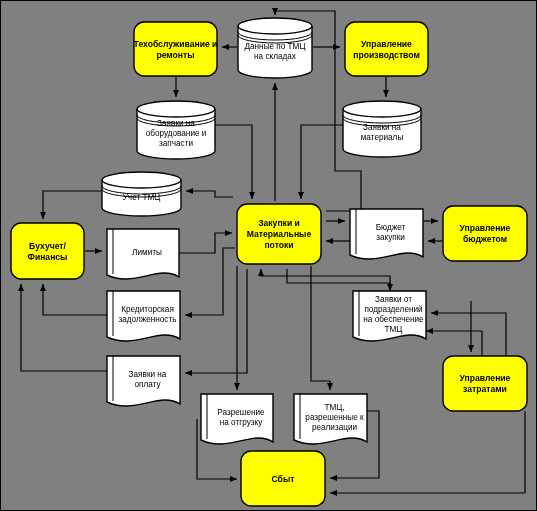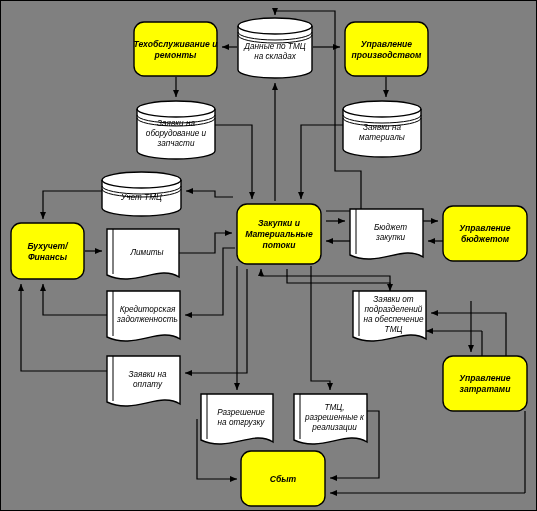--- a/index.html
+++ b/index.html
@@ -1,18 +1,18 @@
 <!DOCTYPE html>
 <html><head>
 <meta charset="utf-8">
 <style>
   html,body{margin:0;padding:0;background:#ffffff;}
   body{font-family:"Liberation Sans",sans-serif;}
   #canvas{position:relative;width:537px;height:511px;background:#808080;
-          border:1px solid #000;box-sizing:border-box;overflow:hidden;font-style:italic;}
+          border:1px solid #000;box-sizing:border-box;overflow:hidden;}
   svg{position:absolute;left:0;top:0;width:537px;height:511px;}
   .nodeText{font-family:"Liberation Sans",sans-serif;fill:#000;text-anchor:middle;}
   .procText{font-size:8.6px;font-weight:bold;}
   .storeText{font-size:8.2px;}
   .docText{font-size:8.2px;}
 </style>
 </head>
 <body>
 
 <div id="canvas">

